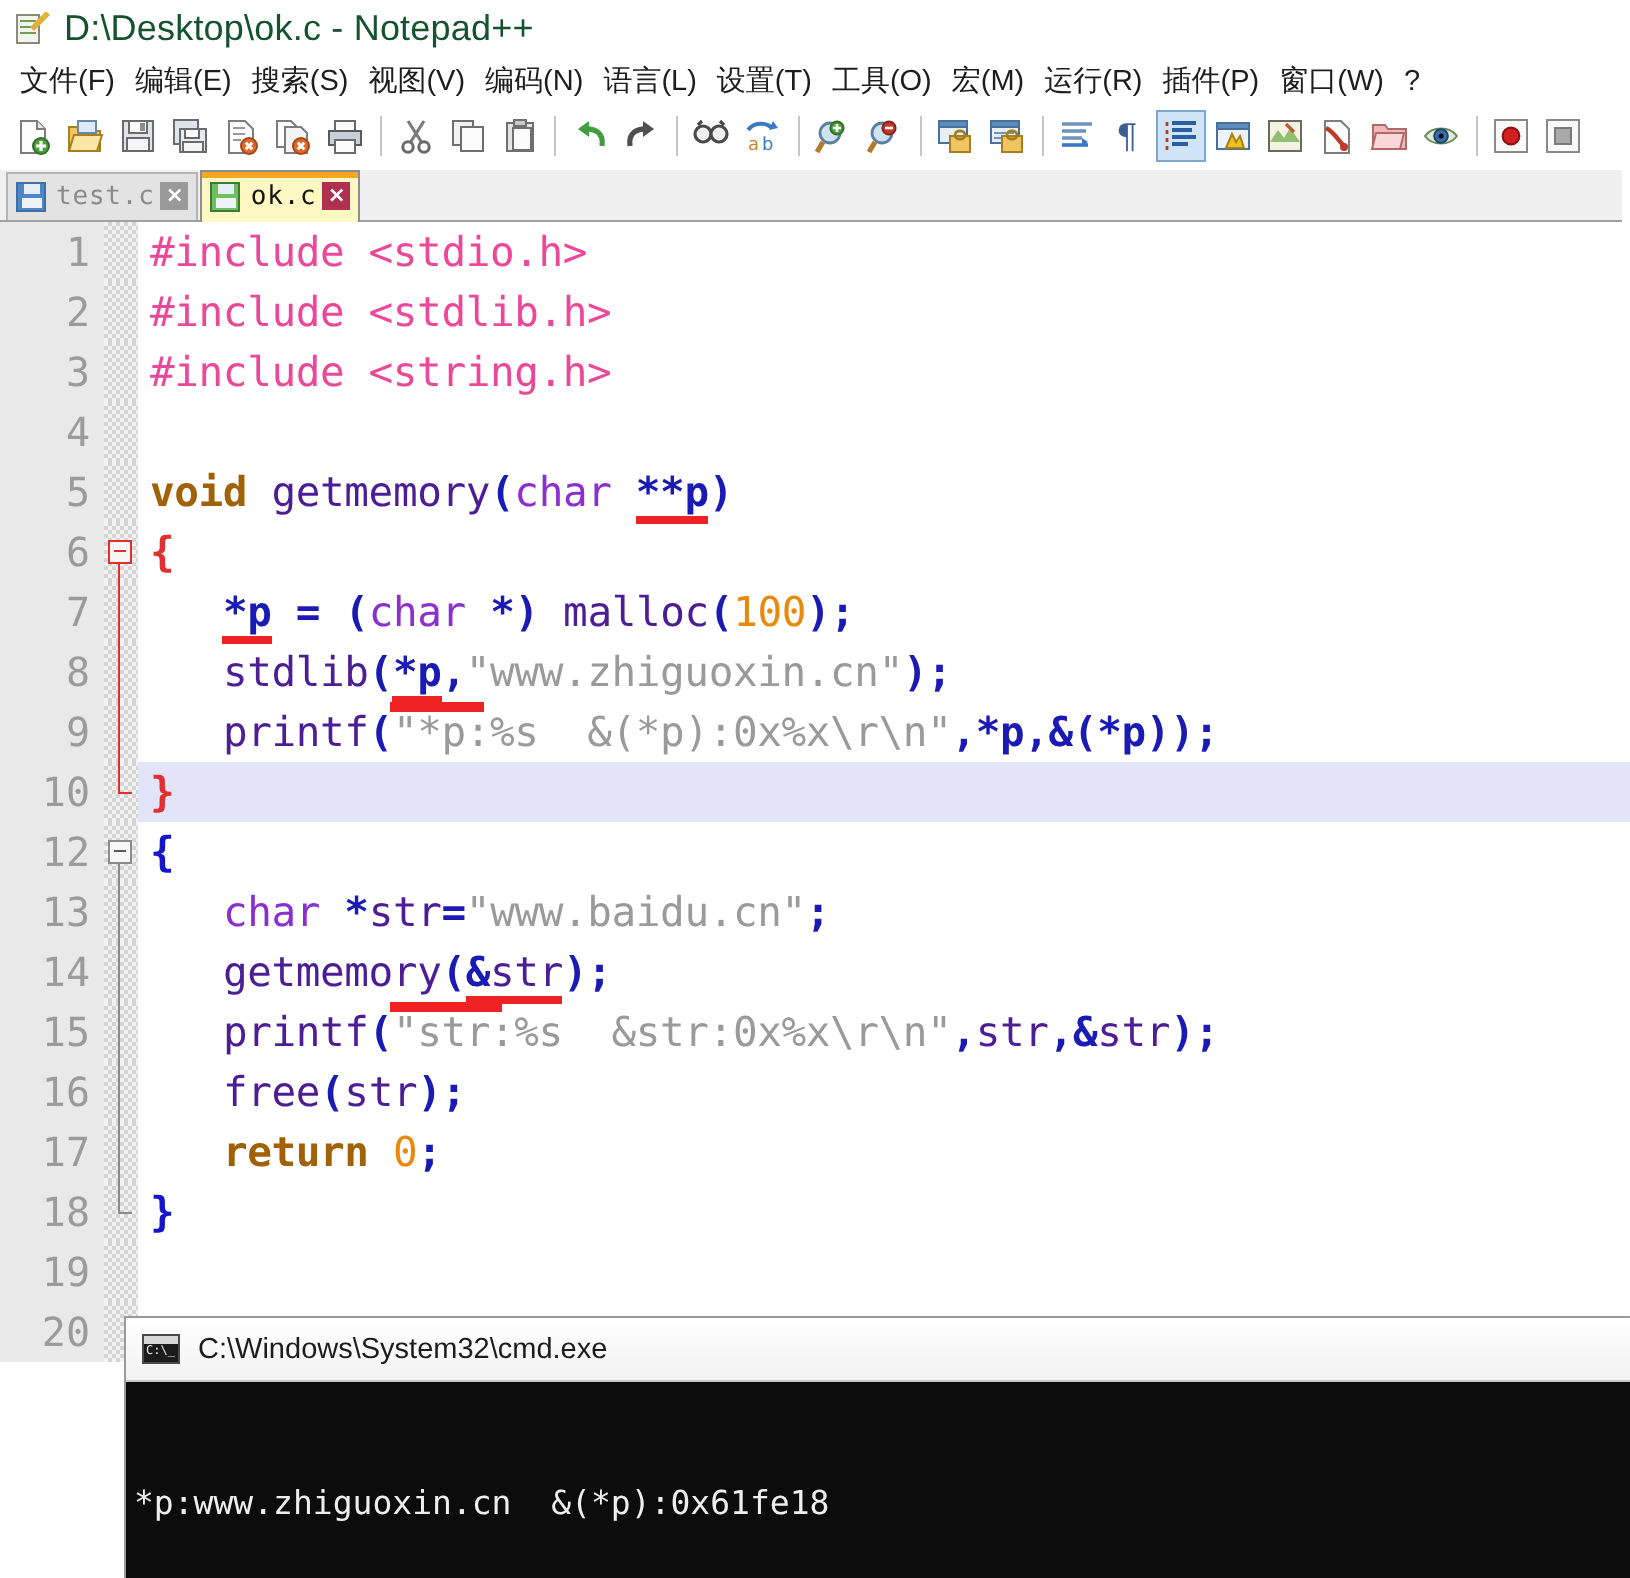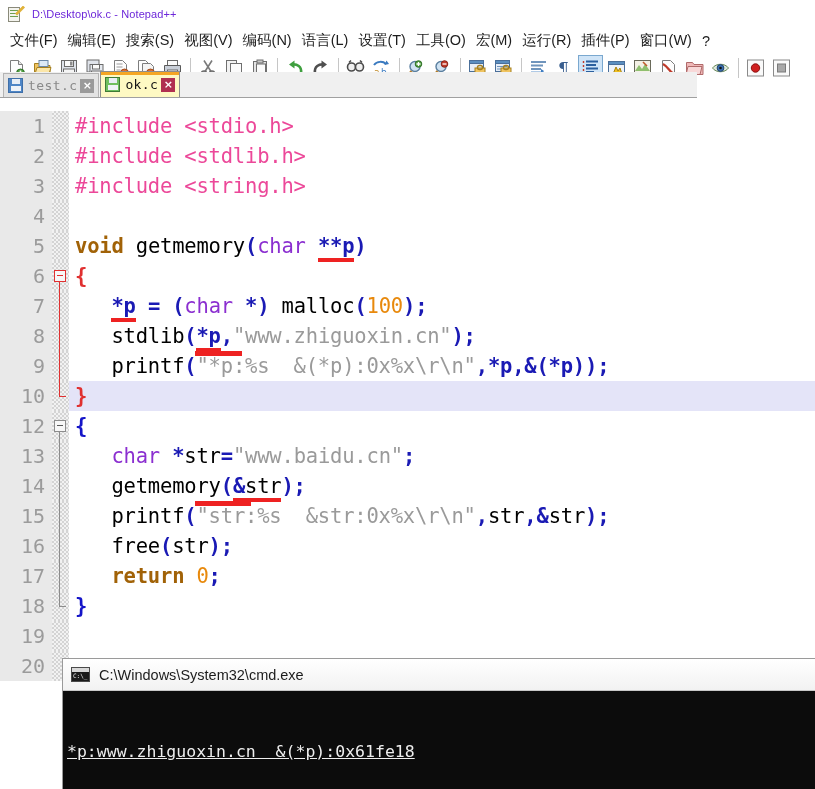--- a/index.html
+++ b/index.html
@@ -60,22 +60,22 @@
   }
   .app-icon .pencil {
     position: absolute;
     right: -1px; top: 0px;
     width: 10px; height: 10px;
     background: linear-gradient(135deg, #d8d8d8 0%, #d8d8d8 35%, #e0b23a 36%, #e0b23a 78%, #c23a2a 79%, #c23a2a 100%);
     transform: rotate(0deg);
     clip-path: polygon(20% 100%, 100% 20%, 80% 0%, 0% 80%);
   }
   .title-text {
-    font-size: 11px;
-    color: #6d28d9;
+    font-size: 18px;
+    color: #14532d;
     letter-spacing: 0.1px;
     white-space: nowrap;
   }
 
   
   .menubar {
     position: absolute;
     left: 0; top: 28px;
     width: 815px;
     height: 25px;
@@ -125,28 +125,28 @@
     width: 1px;
     height: 20px;
     background: #c6c6c6;
     margin: 0 4px;
     flex: 0 0 auto;
   }
 
   
   .tabbar {
     position: absolute;
-    left: 0; top: 72px;
-    width: 697px;
+    left: 0; top: 85px;
+    width: 811px;
     height: 26px;
     background: #f0f0f0;
     border-bottom: 1px solid #a0a0a0;
     box-sizing: border-box;
     display: flex;
-    align-items: flex-end;
+    align-items: center;
     padding-left: 3px;
   }
   .tab {
     height: 24px;
     display: flex;
     align-items: center;
     padding: 0 4px 0 4px;
     font-family: "DejaVu Sans Mono", monospace;
     font-size: 13px;
     box-sizing: border-box;
@@ -315,21 +315,21 @@
 
   
   .k-pre   { color: #ec4899; }   
   .k-kw    { color: #a16207; font-weight: bold; }  
   .k-type  { color: #8b2fd0; }   
   .k-op    { color: #1a1ab4; font-weight: bold; }  
   .k-str   { color: #9a9a9a; }   
   .k-num   { color: #e8890c; }   
   .k-brace { color: #e03030; font-weight: bold; }  
   .k-brace-b { color: #1414c8; font-weight: bold; }
-  .k-fn    { color: #000000; }
+  .k-fn    { color: #4c1d95; }
 
   .ul-red {
     border-bottom: 4px solid #ee2222;
     padding-bottom: 0px;
   }
   .ul-red-over {
     position: absolute;
     height: 5px;
     background: #ee2222;
   }
@@ -388,21 +388,21 @@
     white-space: nowrap;
   }
   .console-body {
     padding: 6px 0 0 4px;
     font-family: "DejaVu Sans Mono", monospace;
     font-size: 16.5px;
     line-height: 22px;
     color: #eeeeee;
     white-space: pre;
   }
-  .console-line { white-space: pre; height: 22px; text-decoration: underline; }
+  .console-line { white-space: pre; height: 22px; }
 
   svg { display: block; }
 </style>
 </head>
 <body>
 
 <div id="app">
 
   <div class="titlebar">
     <div class="app-icon">

